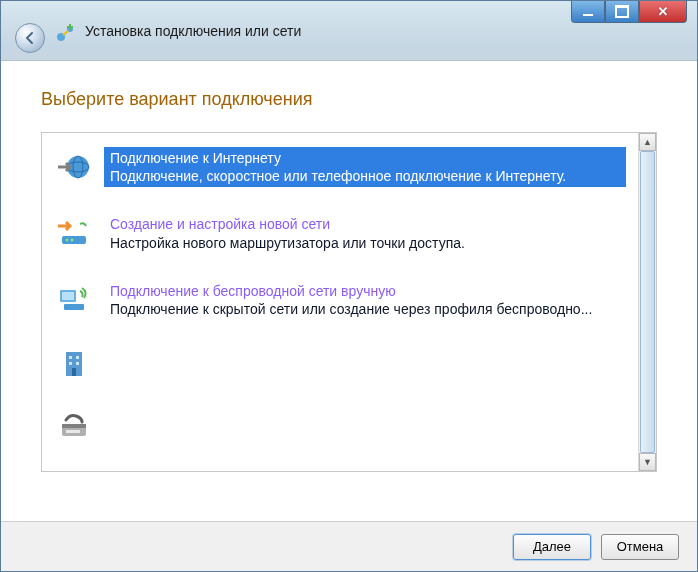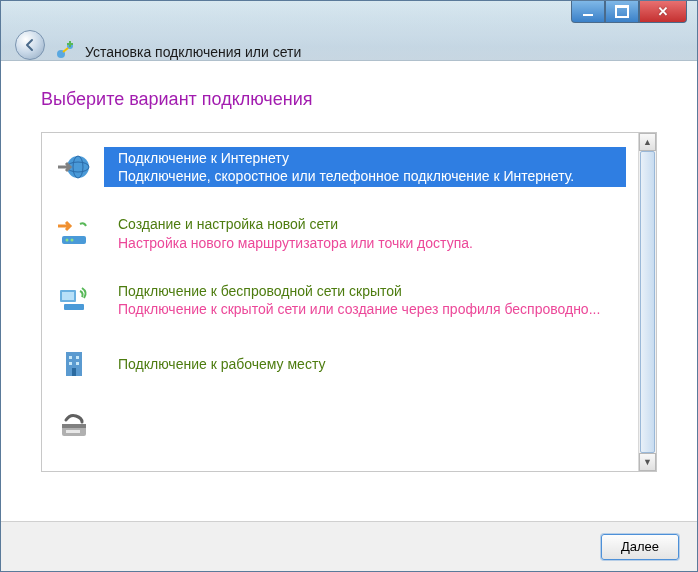--- a/index.html
+++ b/index.html
@@ -42,21 +42,21 @@
   }
   .tc-min { background: linear-gradient(180deg,#7fb8e8,#3a80c8); border-radius: 0 0 0 4px;}
   .tc-max { background: linear-gradient(180deg,#7fb8e8,#3a80c8); }
   .tc-close { width: 48px; background: linear-gradient(180deg,#e87070,#c43030); border-radius: 0 0 4px 0;}
   .tc-min::before{content:"";display:block;width:10px;height:2px;background:#fff;margin-top:6px;}
   .tc-max::before{content:"";display:block;width:10px;height:8px;border:2px solid #fff;border-top-width:3px;}
   .tc-close::before{content:"✕";color:#fff;font-size:13px;}
   .header-bar {
     height: 60px;
     display: flex;
-    align-items: flex-end;
+    align-items: flex-start;
     padding: 22px 14px 0 14px;
     gap: 10px;
     background: linear-gradient(180deg, rgba(200,220,235,.0) 0%, rgba(200,215,228,.5) 60%, rgba(190,205,218,.6) 100%);
     border-bottom: 1px solid #b0c0cc;
   }
   .back-btn {
     width: 30px; height: 30px;
     border-radius: 50%;
     background: radial-gradient(circle at 35% 30%, #ffffff, #c8d8e8 50%, #90a8c0 100%);
     border: 1px solid #7a94b0;
@@ -67,21 +67,21 @@
     width: 20px; height: 20px;
     display:flex;align-items:center;justify-content:center;
   }
   .wizard-title { color: #1a1a1a; font-size: 14px; }
   .content-area {
     padding: 28px 40px 0 40px;
     background: #ffffff;
     height: 450px;
   }
   .main-heading {
-    color: #a21caf;
+    color: #a16207;
     font-size: 18px;
     font-weight: 400;
     margin: 0 0 22px 0;
   }
   .options-box {
     border: 1px solid #c8c8c8;
     height: 340px;
     position: relative;
     display: flex;
   }
@@ -102,34 +102,34 @@
     color: #ffffff;
   }
   .opt.selected .opt-title,
   .opt.selected .opt-desc { color: #ffffff; }
   .opt-icon {
     width: 40px; height: 36px;
     flex-shrink: 0;
     display:flex;align-items:center;justify-content:center;
   }
   .opt-texts {
-    padding: 2px 14px;
+    padding: 2px 6px;
     flex: 1;
     min-width: 0;
   }
   .opt-title {
-    color: #4d7c0f;
+    color: #8b5cf6;
     font-size: 14px;
     line-height: 1.3;
     white-space: nowrap;
     overflow: hidden;
     text-overflow: ellipsis;
   }
   .opt-desc {
-    color: #ec4899;
+    color: #0f172a;
     font-size: 14px;
     line-height: 1.3;
     white-space: nowrap;
     overflow: hidden;
     text-overflow: ellipsis;
   }
   .scrollbar {
     width: 18px;
     background: #f0f0f0;
     border-left: 1px solid #d8d8d8;
@@ -249,38 +249,37 @@
           <div class="opt-icon">
             <svg width="36" height="32" viewBox="0 0 36 32">
               <rect x="4" y="6" width="16" height="12" rx="1" fill="#6ab0e0"></rect>
               <rect x="6" y="8" width="12" height="8" fill="#b8e0f8"></rect>
               <rect x="8" y="20" width="20" height="6" rx="1" fill="#4a9ad8"></rect>
               <path d="M26 4 Q32 8 28 14" stroke="#58b858" stroke-width="2" fill="none"></path>
               <path d="M24 7 Q28 9 26 13" stroke="#58b858" stroke-width="2" fill="none"></path>
             </svg>
           </div>
           <div class="opt-texts">
-            <div class="opt-title">Подключение к беспроводной сети скрытой</div>
+            <div class="opt-title">Подключение к беспроводной сети вручную</div>
             <div class="opt-desc">Подключение к скрытой сети или создание через профиля беспроводно...</div>
           </div>
         </div>
 
         <div class="opt">
           <div class="opt-icon">
             <svg width="36" height="32" viewBox="0 0 36 32">
               <rect x="10" y="4" width="16" height="24" fill="#5a9ad0"></rect>
               <rect x="13" y="8" width="3" height="3" fill="#c8e8f8"></rect>
               <rect x="20" y="8" width="3" height="3" fill="#c8e8f8"></rect>
               <rect x="13" y="14" width="3" height="3" fill="#c8e8f8"></rect>
               <rect x="20" y="14" width="3" height="3" fill="#c8e8f8"></rect>
               <rect x="16" y="20" width="4" height="8" fill="#2a6aa0"></rect>
             </svg>
           </div>
           <div class="opt-texts">
-            <div class="opt-title">Подключение к рабочему месту</div>
           </div>
         </div>
 
         <div class="opt">
           <div class="opt-icon">
             <svg width="36" height="32" viewBox="0 0 36 32">
               <rect x="6" y="14" width="24" height="12" rx="2" fill="#b0b0b0"></rect>
               <rect x="6" y="14" width="24" height="4" fill="#808080"></rect>
               <path d="M10 10 Q14 4 20 6 Q26 8 26 12" stroke="#606060" stroke-width="3" fill="none" stroke-linecap="round"></path>
               <rect x="10" y="20" width="14" height="3" fill="#e8e8e8"></rect>
@@ -293,15 +292,16 @@
       <div class="scrollbar">
         <div class="sb-btn">▲</div>
         <div class="sb-thumb"></div>
         <div class="sb-btn sb-bot">▼</div>
       </div>
     </div>
   </div>
 
   <div class="footer">
     <button class="btn primary">Далее</button>
+    <button class="btn">Отмена</button>
   </div>
 
 </div>
 
 </body></html>

